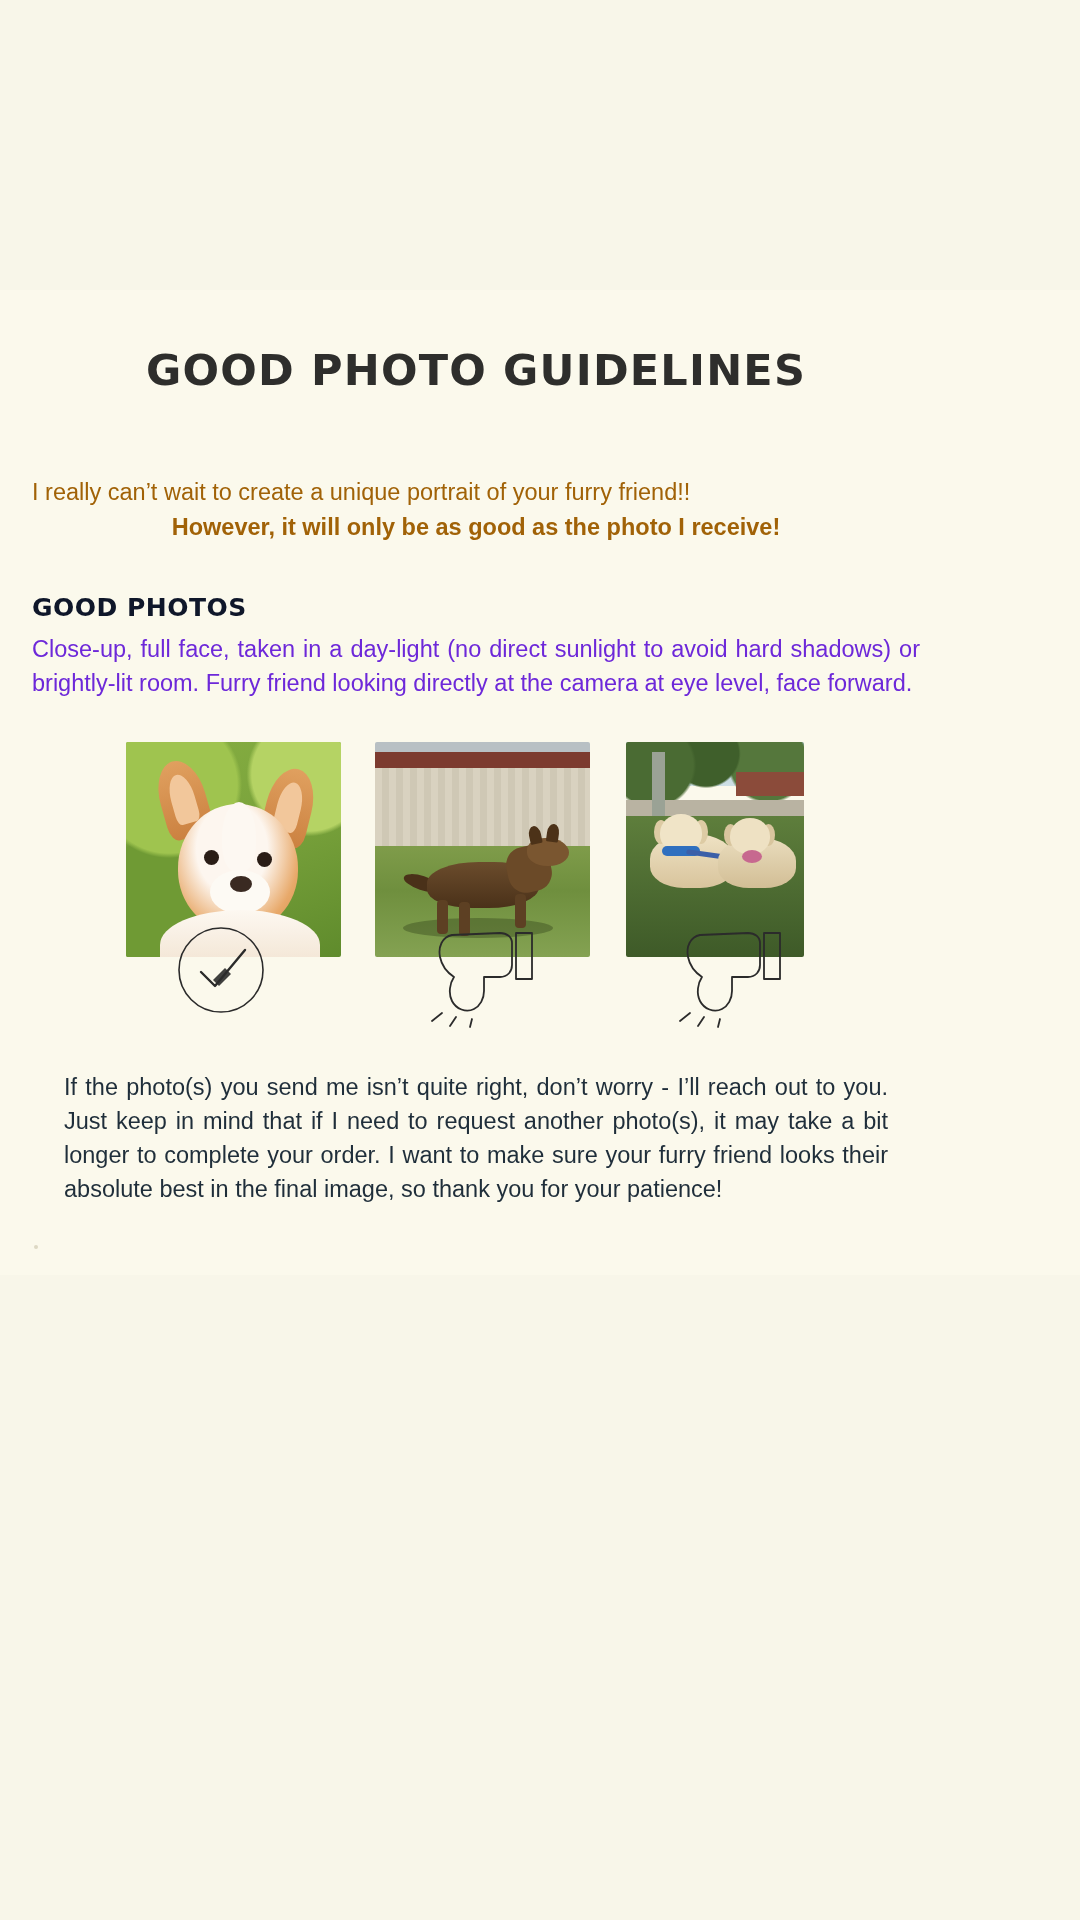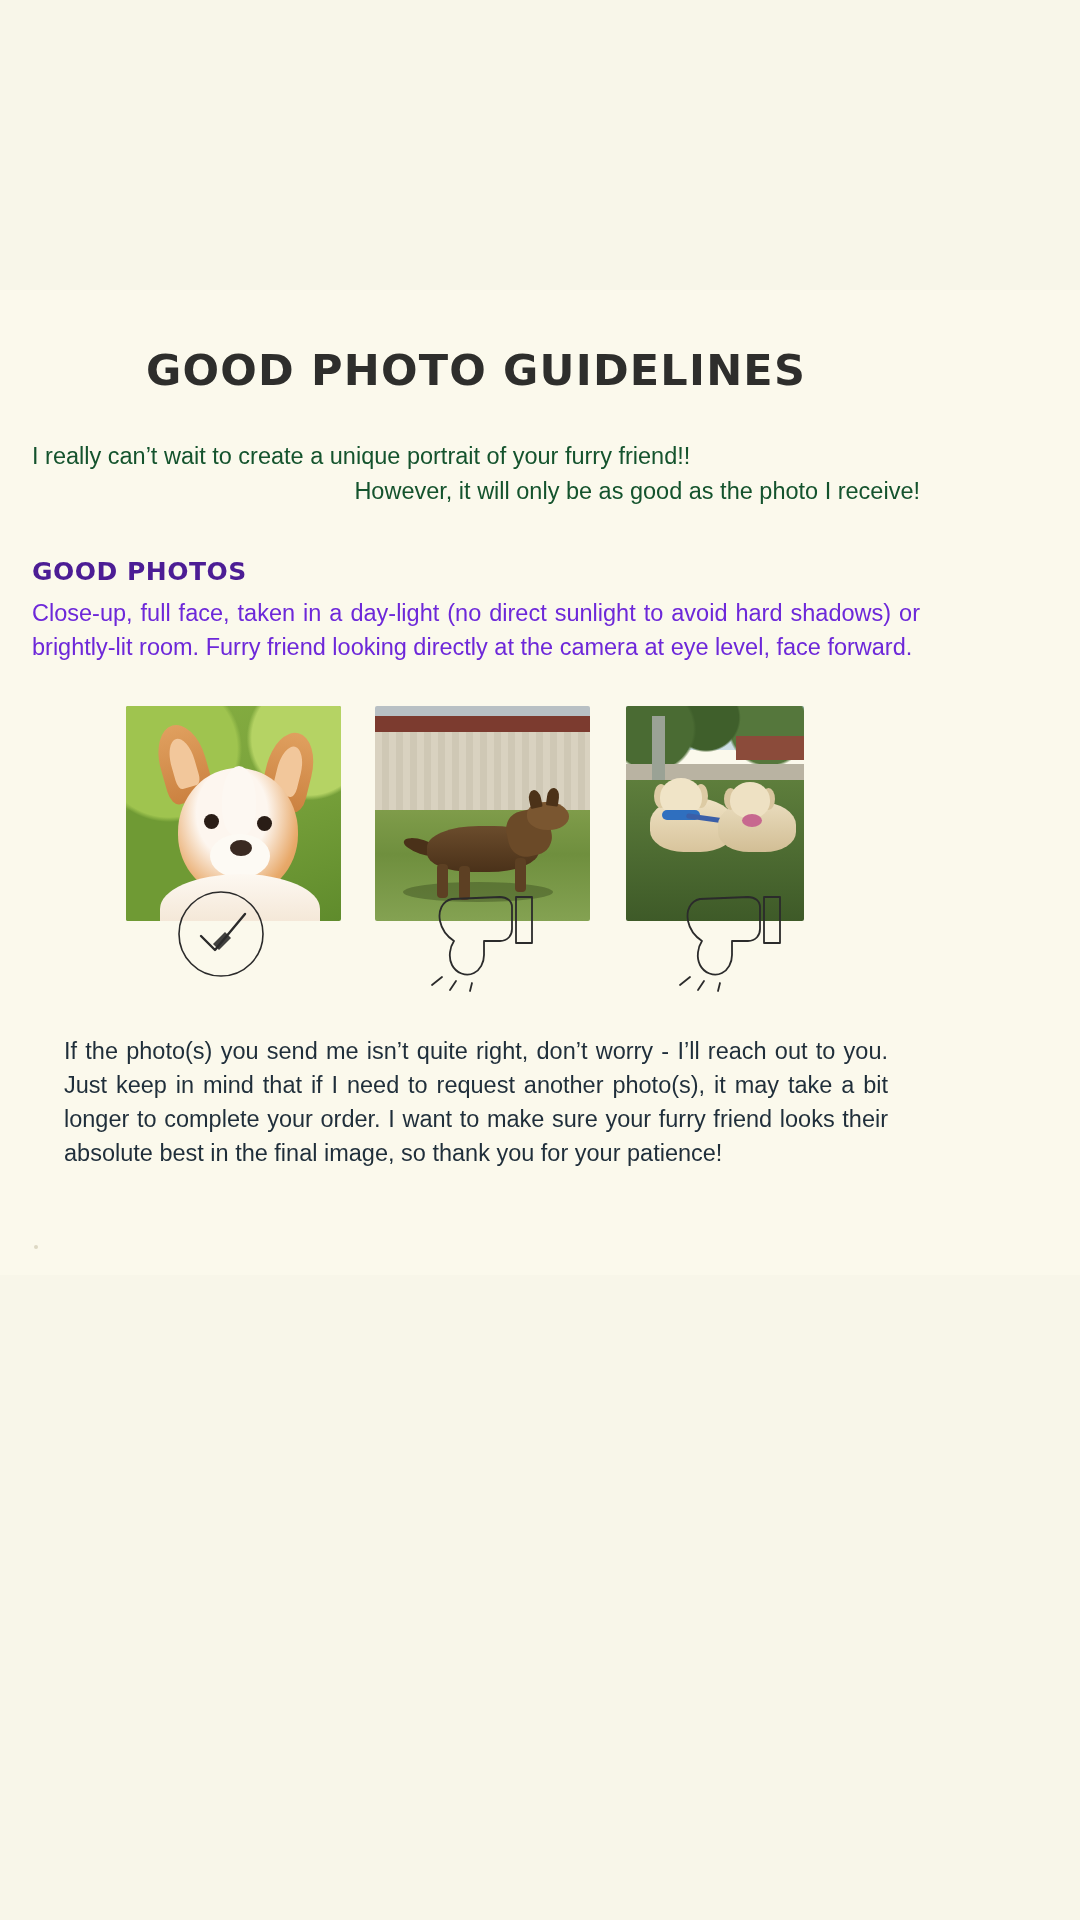--- a/index.html
+++ b/index.html
@@ -35,34 +35,34 @@
   .title {
     margin-top: 55px;
     text-align: center;
     font-size: 43px;
     font-weight: bold;
     letter-spacing: 1.2px;
     color: #2e2e2c;
     font-family: "DejaVu Sans", sans-serif;
   }
   .intro {
-    margin-top: 44px;
+    margin-top: 80px;
     font-size: 23.5px;
     line-height: 35px;
-    color: #14532d;
+    color: #a16207;
     text-align: justify;
     padding: 0 4px;
   }
-  .intro .line2 { text-align: right; }
+  .intro .line2 { text-align: center; font-weight: bold; }
   .section-head {
     margin-top: 48px;
     font-size: 25px;
     font-weight: bold;
     letter-spacing: 0.5px;
-    color: #4c1d95;
+    color: #0f172a;
     padding-left: 4px;
     font-family: "DejaVu Sans", sans-serif;
   }
   .section-body {
     margin-top: 10px;
     font-size: 23.5px;
     line-height: 34px;
     color: #6d28d9;
     text-align: justify;
     padding: 0 4px;

